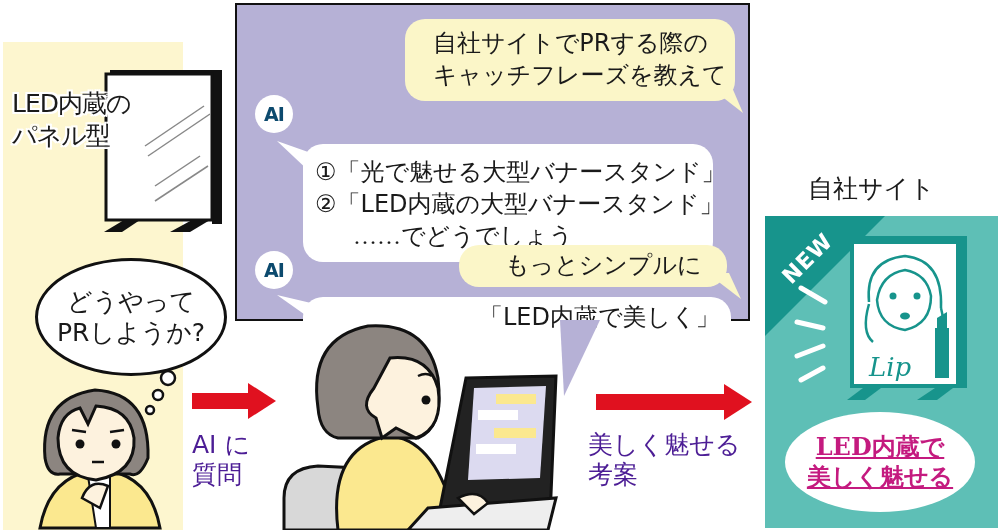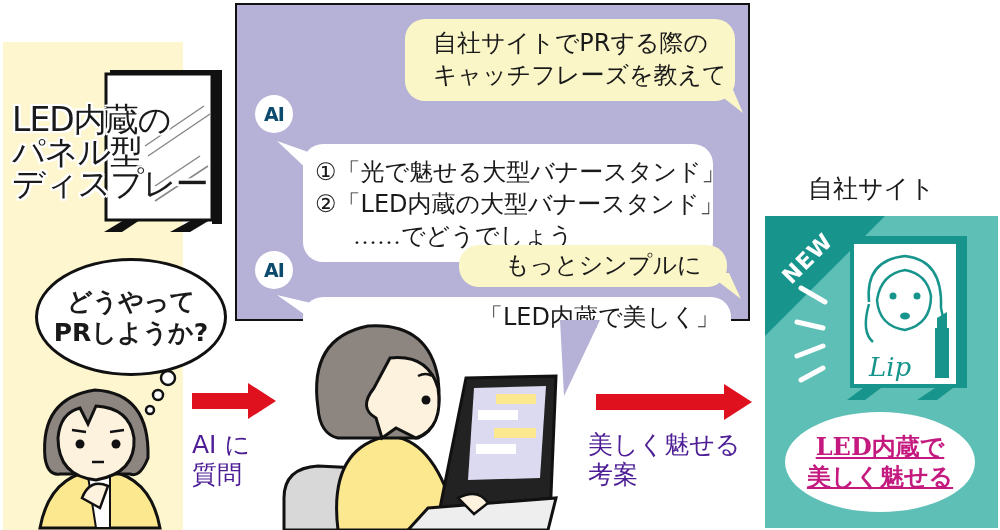--- a/index.html
+++ b/index.html
@@ -3,26 +3,26 @@
 <meta charset="utf-8">
 <style>
   * { box-sizing: border-box; margin: 0; padding: 0; }
   html, body { width: 1000px; height: 530px; background: #ffffff; overflow: hidden; }
   body { position: relative; font-family: "DejaVu Sans", "Liberation Sans", sans-serif; color: #1a1a1a; }
 
   .left-panel { position: absolute; left: 3px; top: 42px; width: 180px; height: 488px; background: #fdf6cf; }
 
   .abs { position: absolute; }
 
-  .display-label { position: absolute; left: 12px; top: 104px; font-size: 33px; line-height: 32px; color: #1a1a1a; letter-spacing: -1px;
+  .display-label { position: absolute; left: 12px; top: 88px; font-size: 25px; line-height: 32px; color: #1a1a1a; letter-spacing: -1px;
     text-shadow: 2px 0 #fff, -2px 0 #fff, 0 2px #fff, 0 -2px #fff, 2px 2px #fff, -2px -2px #fff, 2px -2px #fff, -2px 2px #fff; }
   .display-label div { white-space: nowrap; }
 
   .thought-bubble { position: absolute; left: 35px; top: 258px; width: 192px; height: 118px; border: 3px solid #111; border-radius: 50%; background: #fff;
-    display: flex; flex-direction: column; align-items: center; justify-content: center; font-weight: bold; font-size: 25px; line-height: 31px; }
+    display: flex; flex-direction: column; align-items: center; justify-content: center; font-weight: normal; font-size: 25px; line-height: 31px; }
 
   .chat-panel { position: absolute; left: 235px; top: 3px; width: 515px; height: 318px; background: #b6b1d6; border: 2px solid #111; }
 
   .bubble { position: absolute; border-radius: 20px; font-size: 24px; line-height: 32px; color: #1a1a1a; white-space: nowrap; }
   .bubble.user { background: #fbf6c8; }
   .bubble.ai { background: #ffffff; }
 
   .ai-badge { position: absolute; width: 38px; height: 38px; border-radius: 50%; background: #fff; color: #0c4a6e; font-weight: bold; font-size: 19px;
     display: flex; align-items: center; justify-content: center; letter-spacing: -1px; }
 
@@ -51,21 +51,20 @@
   <line x1="48" y1="90" x2="110" y2="48" stroke="#888" stroke-width="1.5"></line>
   <line x1="55" y1="120" x2="100" y2="90" stroke="#888" stroke-width="1.5"></line>
   <line x1="55" y1="135" x2="108" y2="100" stroke="#888" stroke-width="1.5"></line>
   <polygon points="4,166 24,154 40,154 22,166" fill="#111"></polygon>
   <polygon points="70,166 92,154 110,154 90,166" fill="#111"></polygon>
 </svg>
 
 <div class="display-label">
   <div>LED内蔵の</div>
   <div>パネル型</div>
-  <div>ディスプレー</div>
 </div>
 
 <div class="thought-bubble">
   <div>どうやって</div>
   <div>PRしようか?</div>
 </div>
 <svg class="abs" style="left:140px; top:370px;" width="40" height="50">
   <circle cx="28" cy="8" r="7" fill="#fff" stroke="#111" stroke-width="2.5"></circle>
   <circle cx="18" cy="25" r="5" fill="#fff" stroke="#111" stroke-width="2.5"></circle>
   <circle cx="10" cy="40" r="4" fill="#fff" stroke="#111" stroke-width="2.5"></circle>

